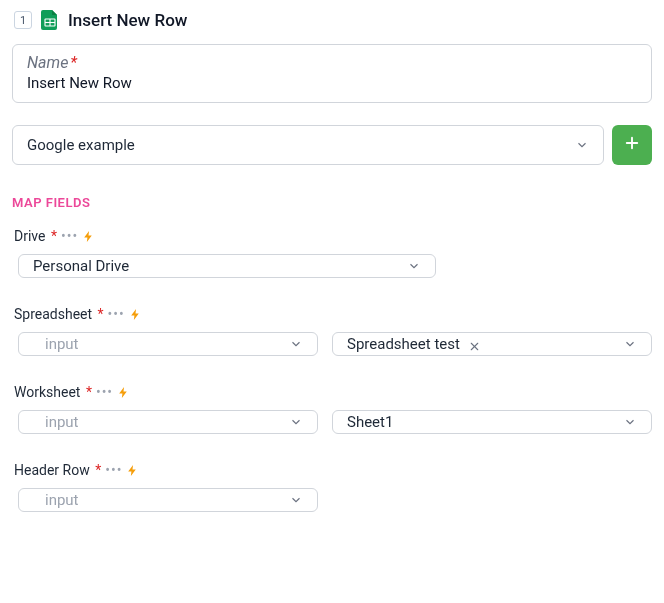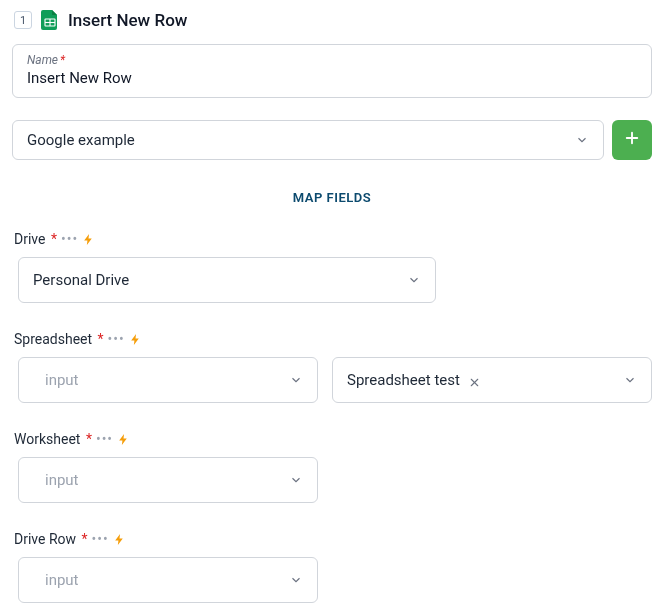--- a/index.html
+++ b/index.html
@@ -46,21 +46,21 @@
   .name-box {
     border: 1px solid #d1d5db;
     border-radius: 6px;
     padding: 8px 14px 10px 14px;
     margin-bottom: 22px;
   }
   .name-label-row {
     display: flex;
     align-items: center;
     gap: 2px;
-    font-size: 12px;
+    font-size: 16px;
     color: #6b7280;
     font-style: italic;
     margin-bottom: 2px;
   }
   .req { color: #dc2626; }
   .name-value {
     font-size: 15px;
     color: #111827;
   }
   .connection-row {
@@ -88,44 +88,43 @@
     border-radius: 6px;
     display: flex;
     align-items: center;
     justify-content: center;
     cursor: pointer;
   }
   .section-heading {
     font-size: 13px;
     font-weight: 600;
     letter-spacing: 0.5px;
-    color: #0c4a6e;
-    margin-bottom: 26px;
-    text-align: center;
+    color: #ec4899;
+    margin-bottom: 18px;
   }
   .field-block {
     margin-bottom: 28px;
   }
   .field-label-row {
     display: flex;
     align-items: center;
     gap: 4px;
     font-size: 14px;
     color: #1f2937;
     margin-bottom: 10px;
     padding-left: 2px;
   }
   .field-label-text .req { margin-left: 2px; }
   .dots { color: #9ca3af; font-size: 14px; letter-spacing: 1px; cursor: pointer; }
   .bolt { display:flex; align-items:center; }
   .controls-row { display: flex; gap: 14px; padding-left: 6px; }
   .select-box {
     border: 1px solid #d1d5db;
     border-radius: 6px;
-    height: 46px;
+    height: 24px;
     display: flex;
     align-items: center;
     justify-content: space-between;
     padding: 0 14px;
     font-size: 15px;
     color: #1f2937;
     cursor: pointer;
     background: #fff;
   }
   .select-box.placeholder { color: #9ca3af; padding-left: 26px; }
@@ -261,26 +260,34 @@
   </div>
   <div class="controls-row">
     <div class="select-box placeholder w-narrow">
       <span>input</span>
       <span class="chevron">
         <svg width="14" height="14" viewBox="0 0 24 24" fill="none" stroke="currentColor" stroke-width="2">
             <polyline points="6 9 12 15 18 9"></polyline>
           </svg>
       </span>
     </div>
+    <div class="select-box w-full">
+      <span>Sheet1</span>
+      <span class="chevron">
+        <svg width="14" height="14" viewBox="0 0 24 24" fill="none" stroke="currentColor" stroke-width="2">
+            <polyline points="6 9 12 15 18 9"></polyline>
+          </svg>
+      </span>
+    </div>
   </div>
 </div>
 
 <div class="field-block">
   <div class="field-label-row">
-    <span class="field-label-text"><span>Drive Row</span> <span class="req">*</span></span>
+    <span class="field-label-text"><span>Header Row</span> <span class="req">*</span></span>
     <span class="dots">•••</span>
     <span class="bolt">
       <svg width="13" height="15" viewBox="0 0 24 24" fill="#f59e0b">
           <path d="M13 2 L4 14 h6 l-1 8 9-12 h-6 z"></path>
         </svg>
     </span>
   </div>
   <div class="controls-row">
     <div class="select-box placeholder w-narrow">
       <span>input</span>

